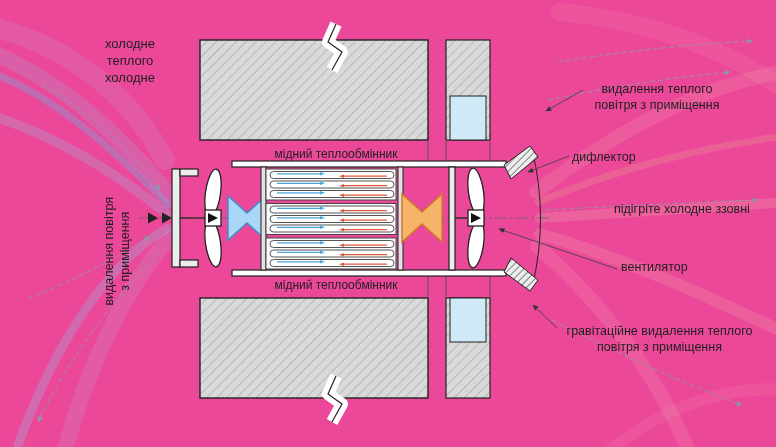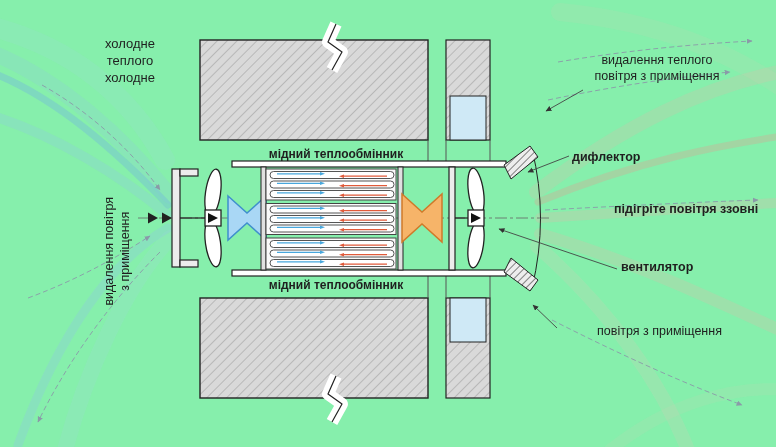--- a/index.html
+++ b/index.html
@@ -1,23 +1,23 @@
 <!DOCTYPE html>
 <html><head>
 <meta charset="utf-8">
 <style>
   html,body{margin:0;padding:0;background:#fff;}
-  .stage{position:relative;width:776px;height:447px;background:#86efac;overflow:hidden;
+  .stage{position:relative;width:776px;height:447px;background:#ec4899;overflow:hidden;
          font-family:"Liberation Sans","DejaVu Sans",sans-serif;}
   .stage svg{position:absolute;left:0;top:0;}
   .lbl{position:absolute;font-size:12.5px;line-height:1.3;color:#1f1f1f;text-align:center;}
   .lbl .ln{display:block;white-space:nowrap;}
   .lbl.left{text-align:right;}
   .lbl.vert{transform:rotate(-90deg);transform-origin:center;}
-  .nowrap{white-space:nowrap;font-weight:bold;}
+  .nowrap{white-space:nowrap;}
 </style>
 </head>
 <body>
 
 <div class="stage">
 
 <svg width="776" height="447" viewBox="0 0 776 447">
   <defs>
     <pattern id="wallHatch" width="7" height="7" patternUnits="userSpaceOnUse" patternTransform="rotate(45)">
       <rect width="7" height="7" fill="#d9d9d9"></rect>
@@ -176,28 +176,29 @@
 
 <div class="lbl vert" style="left:62px;top:235px;width:110px">
   <span class="ln">видалення повітря</span>
   <span class="ln">з приміщення</span>
 </div>
 
 <div class="lbl nowrap" style="left:256px;top:147px;width:160px;font-size:12px">мідний теплообмінник</div>
 
 <div class="lbl nowrap" style="left:256px;top:278px;width:160px;font-size:12px">мідний теплообмінник</div>
 
-<div class="lbl" style="left:582px;top:52px;width:150px">
+<div class="lbl" style="left:582px;top:81px;width:150px">
   <span class="ln">видалення теплого</span>
   <span class="ln">повітря з приміщення</span>
 </div>
 
 <div class="lbl left nowrap" style="left:572px;top:149px">дифлектор</div>
 
-<div class="lbl left nowrap" style="left:614px;top:201px">підігріте повітря ззовні</div>
+<div class="lbl left nowrap" style="left:614px;top:201px">підігріте холодне ззовні</div>
 
 <div class="lbl left nowrap" style="left:621px;top:259px">вентилятор</div>
 
 <div class="lbl" style="left:557px;top:323px;width:205px">
+  <span class="ln">гравітаційне видалення теплого</span>
   <span class="ln">повітря з приміщення</span>
 </div>
 
 </div>
 
 </body></html>

